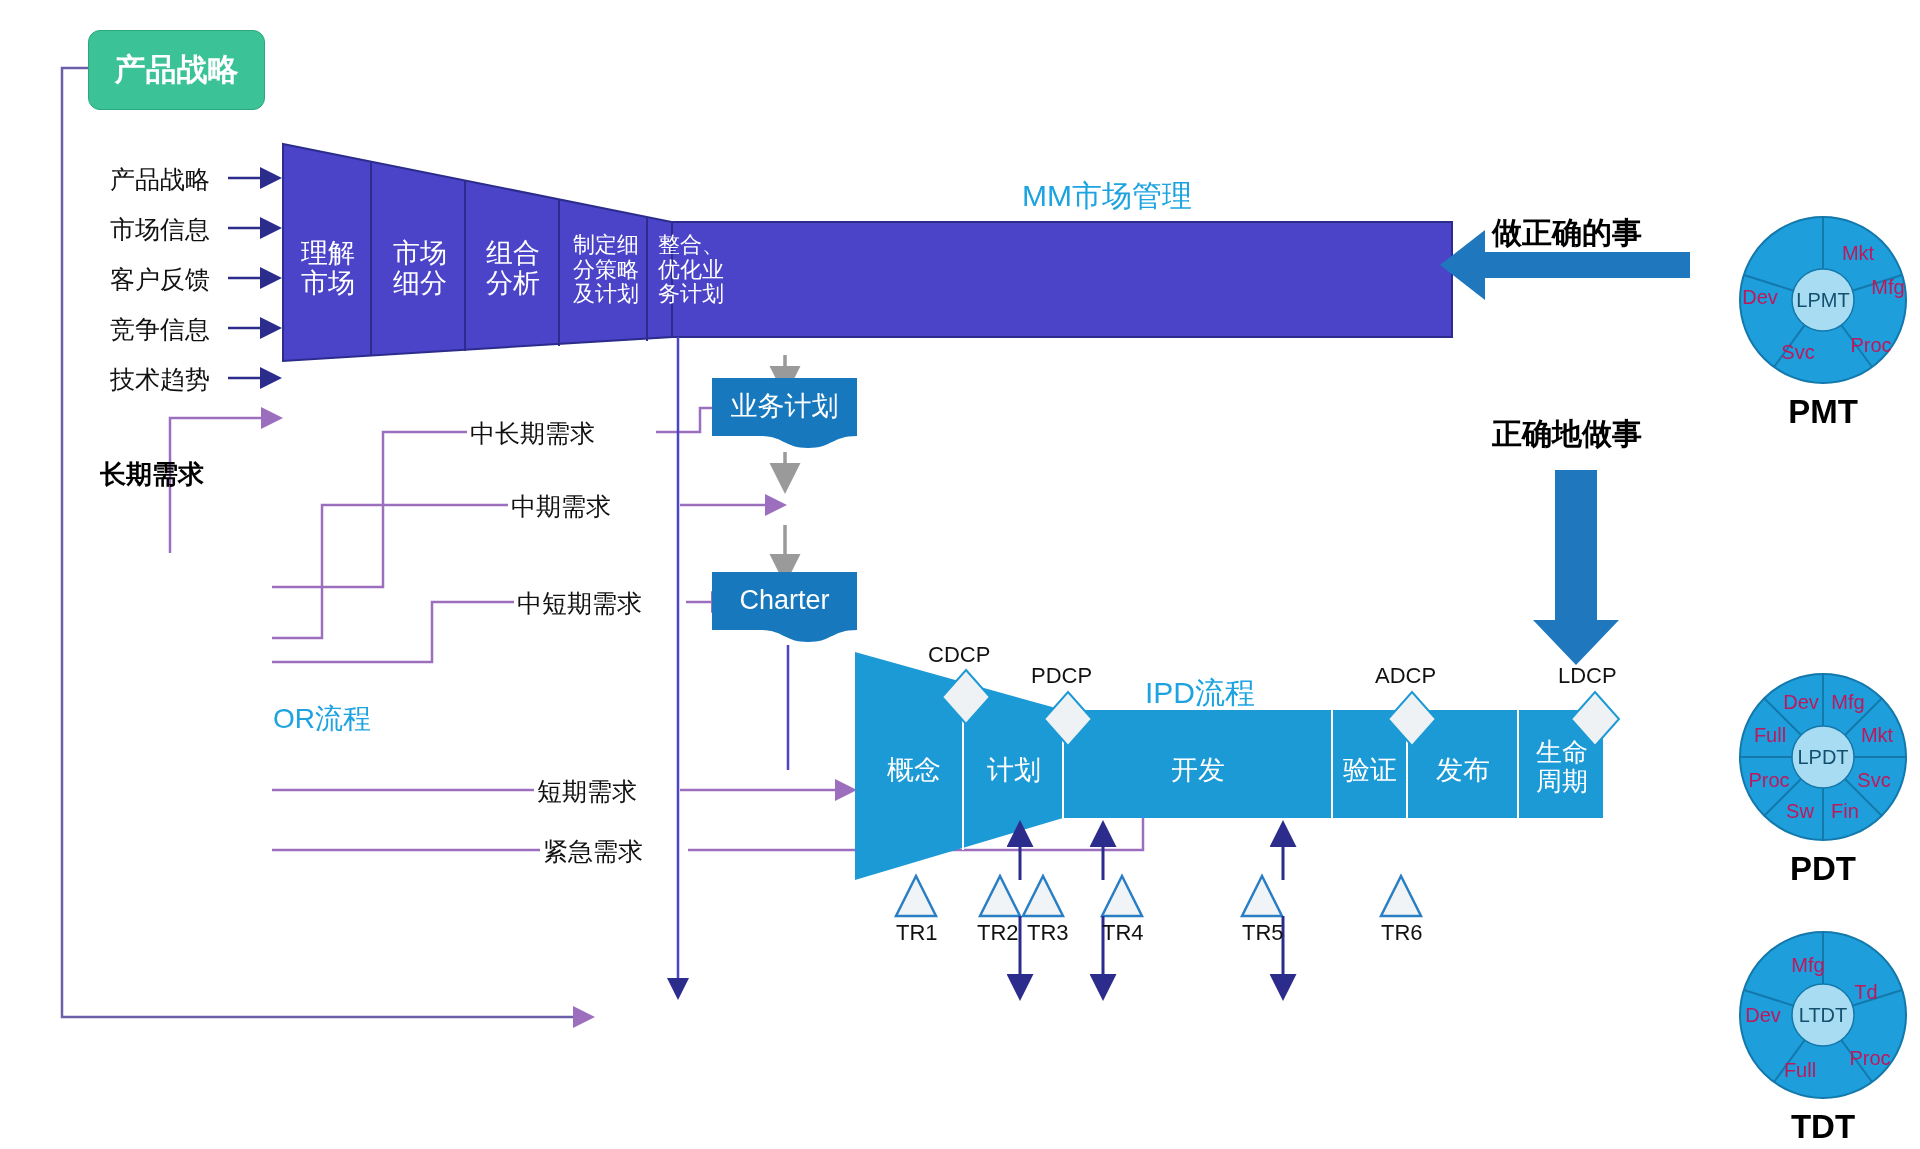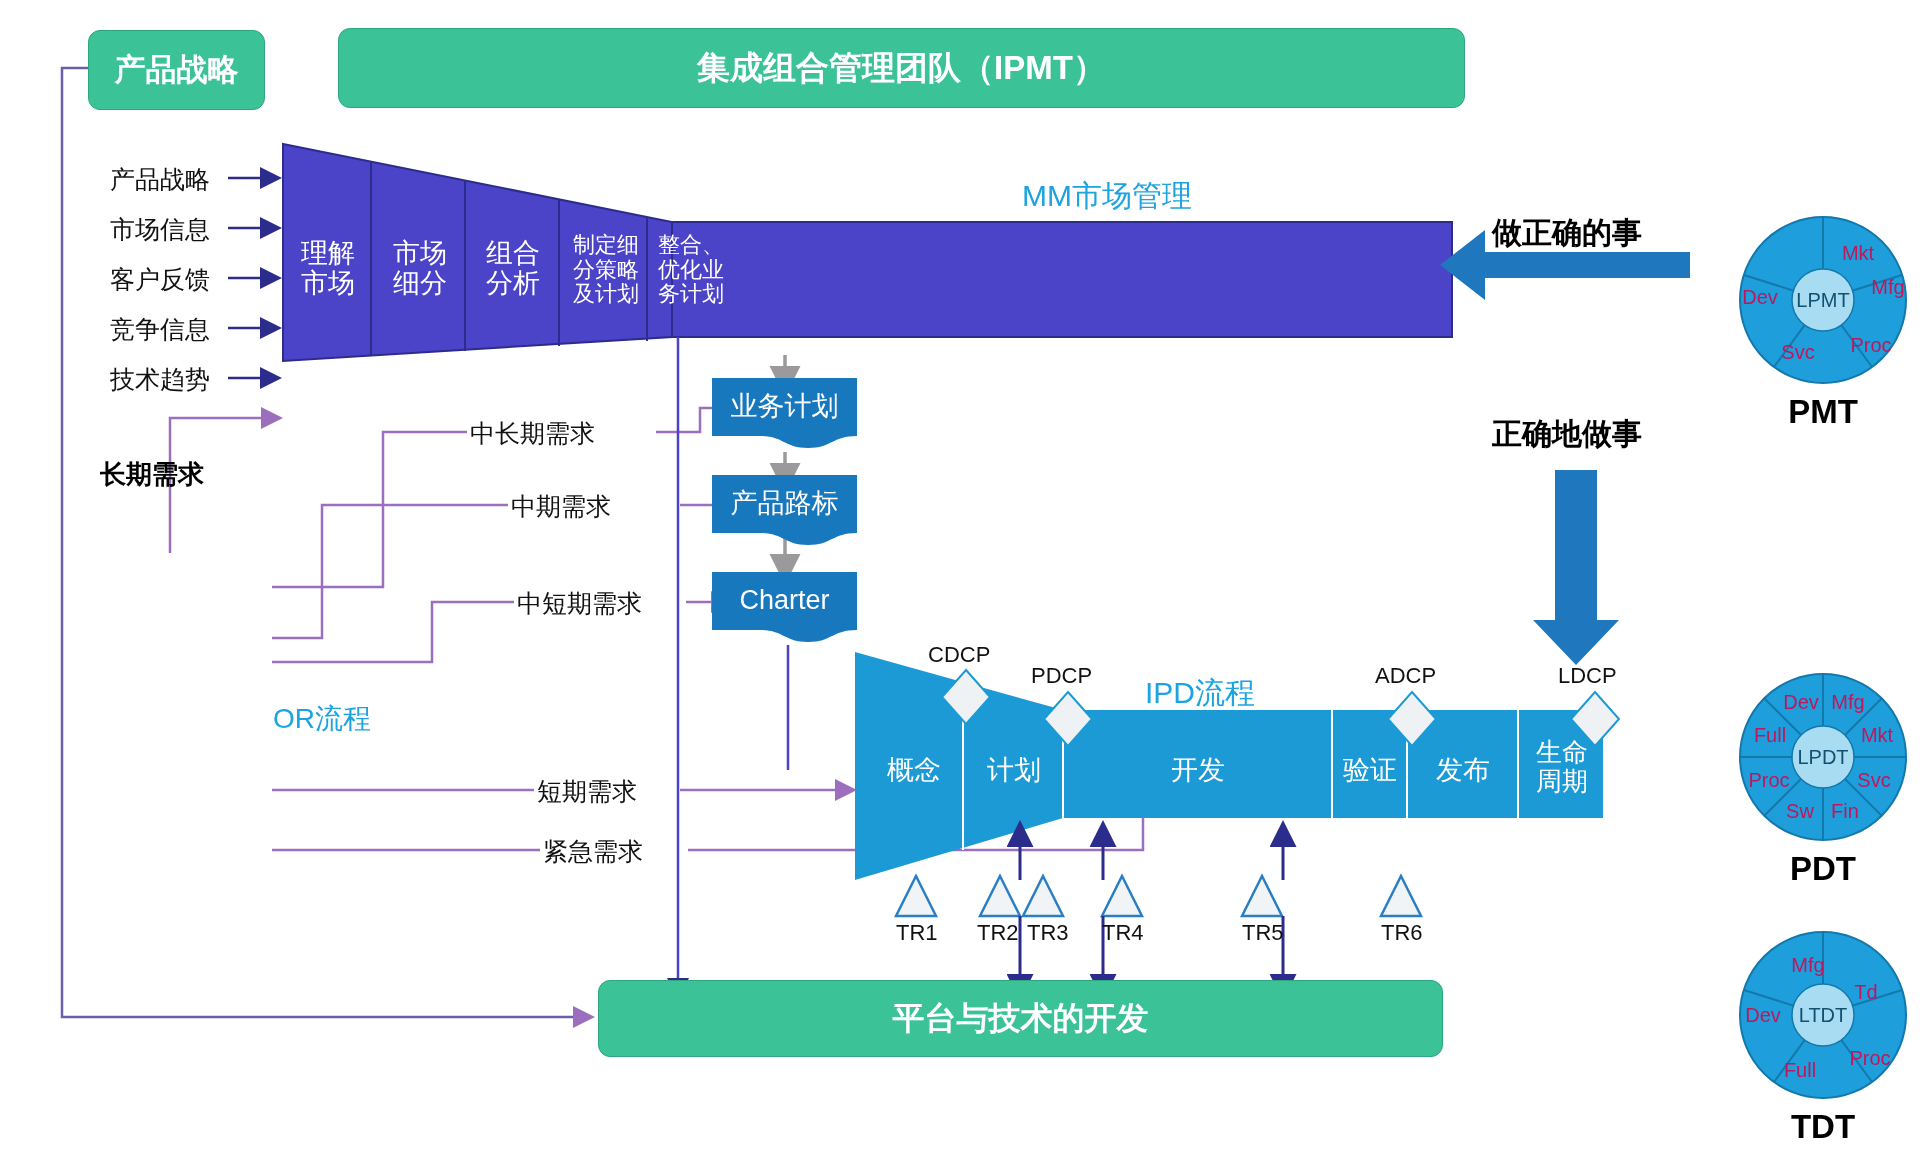--- a/index.html
+++ b/index.html
@@ -157,27 +157,21 @@
       <path d="M1690,245 L1690,278 L1485,278 L1485,300 L1440,265 L1485,230 L1485,252 L1690,252 Z"></path>
 
       <path d="M1555,470 L1597,470 L1597,620 L1619,620 L1576,665 L1533,620 L1555,620 Z"></path>
     </g>
   </svg>
 
   <div class="greenbox" style="left:88px;top:30px;width:175px;height:78px;font-size:31px;">
     <span>产品战略</span>
   </div>
 
-  <div class="greenbox" style="left:338px;top:28px;width:1125px;height:78px;font-size:33px;">
-    <span>集成组合管理团队（IPMT）</span>
-  </div>
-
-  <div class="greenbox" style="left:598px;top:980px;width:843px;height:75px;font-size:32px;">
-    <span>平台与技术的开发</span>
-  </div>
+
 
 
   <div class="inlabel" style="left:110px;top:163px;">产品战略</div>
   <div class="inlabel" style="left:110px;top:213px;">市场信息</div>
   <div class="inlabel" style="left:110px;top:263px;">客户反馈</div>
   <div class="inlabel" style="left:110px;top:313px;">竞争信息</div>
   <div class="inlabel" style="left:110px;top:363px;">技术趋势</div>
 
   <div class="mmtext" style="left:287px;top:238px;width:82px;font-size:27px;">理解
 市场</div>
@@ -202,26 +196,20 @@
   <div class="reqlabel" style="left:537px;top:775px;">短期需求</div>
   <div class="reqlabel" style="left:543px;top:835px;">紧急需求</div>
 
   <div class="docbox" style="left:712px;top:378px;width:145px;height:62px;">
     <svg viewBox="0 0 145 70" style="position:absolute;left:0;top:0;width:145px;height:70px;">
       <path d="M0,0 L145,0 L145,58 C120,58 120,70 96,70 C72,70 72,58 48,58 L0,58 Z" fill="#1878BE"></path>
     </svg>
     <span class="doctext" style="margin-top:-6px;">业务计划</span>
   </div>
 
-  <div class="docbox" style="left:712px;top:475px;width:145px;height:62px;">
-    <svg viewBox="0 0 145 70" style="position:absolute;left:0;top:0;width:145px;height:70px;">
-      <path d="M0,0 L145,0 L145,58 C120,58 120,70 96,70 C72,70 72,58 48,58 L0,58 Z" fill="#1878BE"></path>
-    </svg>
-    <span class="doctext" style="margin-top:-6px;">产品路标</span>
-  </div>
 
   <div class="docbox" style="left:712px;top:572px;width:145px;height:62px;">
     <svg viewBox="0 0 145 70" style="position:absolute;left:0;top:0;width:145px;height:70px;">
       <path d="M0,0 L145,0 L145,58 C120,58 120,70 96,70 C72,70 72,58 48,58 L0,58 Z" fill="#1878BE"></path>
     </svg>
     <span class="doctext" style="margin-top:-6px;">Charter</span>
   </div>
 
   <div class="cyanlabel" style="left:1145px;top:673px;font-size:30px;">IPD流程</div>
 

